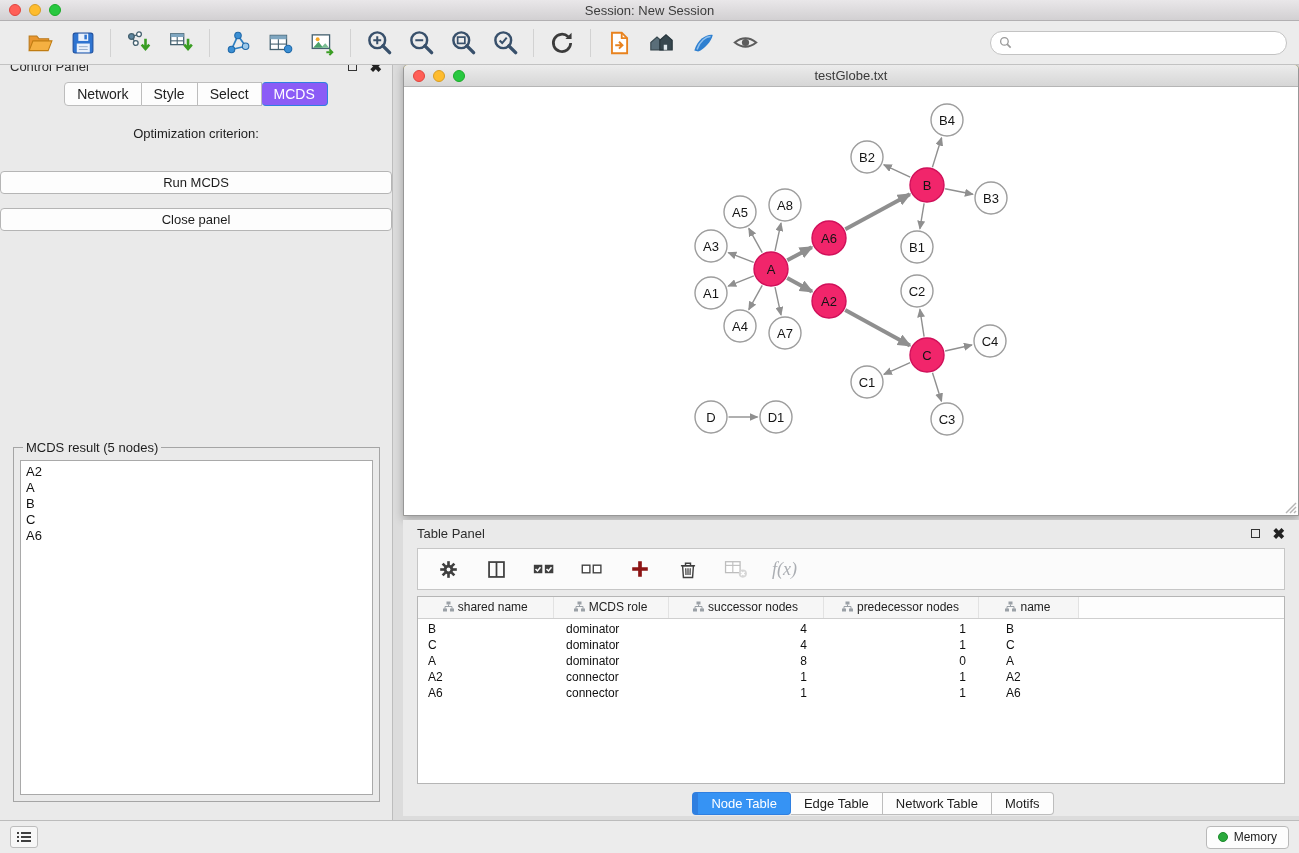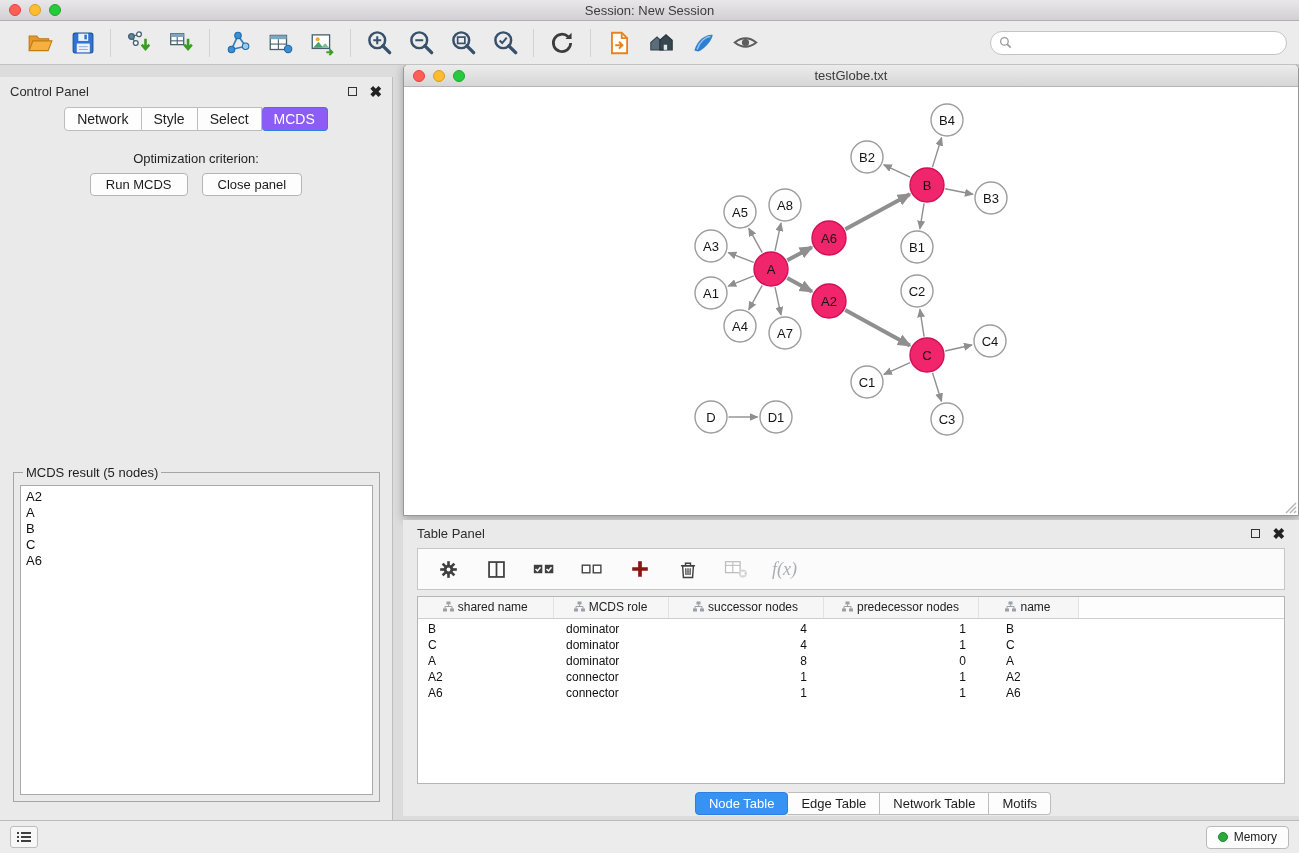--- a/index.html
+++ b/index.html
@@ -20,38 +20,38 @@
   .toolbar { position:absolute; top:21px; left:0; right:0; height:44px; background:#ececec;
     border-bottom:1px solid #c2c2c2; display:flex; align-items:center; padding:0 12px; z-index:40; }
   .tb-group { display:flex; align-items:center; gap:12px; padding:0 13px; }
   .tb-sep { width:1px; height:28px; background:#d2d2d2; }
   .tb-btn { width:30px; height:30px; display:flex; align-items:center; justify-content:center; cursor:default; }
   .search-box { margin-left:auto; width:297px; height:24px; background:#fff; border:1px solid #c3c3c3;
     border-radius:12px; display:flex; align-items:center; padding:0 8px; gap:5px; }
   .search-box input { border:none; outline:none; flex:1; font-size:12px; background:transparent; font-family:"Liberation Sans",sans-serif; }
 
   
-  .control-panel { position:absolute; left:0; top:77px; width:393px; bottom:33px;
+  .control-panel { position:absolute; left:0; top:52px; width:393px; bottom:33px;
     background:#eaeaea; border-right:1px solid #bdbdbd; }
   .cp-header { height:28px; display:flex; align-items:center; padding:0 10px; font-size:13px; color:#2d2d2d; }
   .win-btns { margin-left:auto; display:flex; align-items:center; gap:12px; }
   .float-ico { width:9px; height:9px; border:1.5px solid #333; display:inline-block; }
   .close-ico { font-size:15px; font-weight:bold; color:#222; line-height:9px; }
   .cp-tabs { display:flex; justify-content:center; margin-top:2px; }
   .cp-tab { font-size:14px; color:#222; padding:3px 12px; background:#fdfdfd; border:1px solid #bdbdbd; border-left:none; }
   .cp-tab:first-child { border-left:1px solid #bdbdbd; border-radius:4px 0 0 4px; }
   .cp-tab:last-child { border-radius:0 4px 4px 0; }
   .cp-tab.active { background:#8b5cf6; border-color:#2f7fe0; color:#fff; border-radius:4px; }
   .opt-label { margin-top:20px; text-align:center; font-size:13px; color:#1e1e1e; }
   .dropdown { margin:9px auto 0; width:313px; height:25px; background:#fff; border:1px solid #b3b3b3;
     border-radius:4px; display:flex; align-items:center; font-size:13px; color:#111; padding-left:9px; position:relative; }
   .dropdown .stepper { position:absolute; right:1px; top:1px; bottom:1px; width:19px;
     background:linear-gradient(#74b1f8,#2a7de8); border-radius:0 3px 3px 0;
     display:flex; align-items:center; justify-content:center; }
-  .cp-buttons { margin-top:7px; display:flex; justify-content:center; gap:14px; }
+  .cp-buttons { margin-top:30px; display:flex; justify-content:center; gap:14px;flex-direction:column; }
   .cp-btn { height:23px; padding:0 15px; background:#fdfdfd; border:1px solid #b5b5b5; border-radius:4px;
     font-size:13px; color:#1c1c1c; font-family:"Liberation Sans",sans-serif; }
   .mcds-fieldset { position:absolute; left:13px; right:12px; top:388px; bottom:18px;
     border:1px solid #a5a5a5; font-size:13px; color:#1e1e1e; padding:6px; }
   .mcds-fieldset legend { padding:0 3px; margin-left:3px; font-size:13px; }
   .mcds-list { position:absolute; left:6px; right:6px; top:5px; bottom:6px; background:#fff;
     border:1px solid #a9a9a9; padding:3px 5px; overflow:hidden; }
   .result-item { font-size:13px; line-height:16px; color:#111; }
 
   
@@ -85,21 +85,21 @@
   .node-table th svg { vertical-align:-1px; margin-right:4px; }
   .node-table td { height:16px; line-height:16px; white-space:nowrap; overflow:hidden; }
   .node-table tbody tr:first-child td { padding-top:2px; }
   .node-table td.c0 { padding-left:10px; }
   .node-table td.c1 { padding-left:13px; }
   .node-table td.c2 { padding-right:16px; }
   .node-table td.c3 { padding-right:12px; }
   .node-table td.c4 { padding-left:28px; }
   .tp-tabs { display:flex; justify-content:center; margin-top:8px; }
   .tp-tab { font-size:13px; color:#1d1d1d; padding:3px 13px; background:#fdfdfd; border:1px solid #bdbdbd; border-left:none; }
-  .tp-tab:first-child { border-left:1px solid #1d4ed8; border-radius:4px 0 0 4px;margin-left:44px; }
+  .tp-tab:first-child { border-left:6px solid #1d4ed8; border-radius:4px 0 0 4px;margin-left:44px; }
   .tp-tab:last-child { border-radius:0 4px 4px 0; }
   .tp-tab.active { background:#3693f4; border-color:#2f7fe0; color:#fff; border-radius:4px; }
 
   
   .statusbar { position:absolute; left:0; right:0; bottom:0; height:33px; background:#ececec;
     border-top:1px solid #bcbcbc; display:flex; align-items:center; padding:0 10px; }
   .panel-list-btn { width:28px; height:22px; background:#f7f7f7; border:1px solid #bdbdbd; border-radius:3px;
     display:flex; align-items:center; justify-content:center; }
   .memory-btn { margin-left:auto; height:23px; background:#fdfdfd; border:1px solid #b9b9b9; border-radius:4px;
     display:flex; align-items:center; gap:6px; padding:0 11px; font-size:12px; color:#1c1c1c; }

